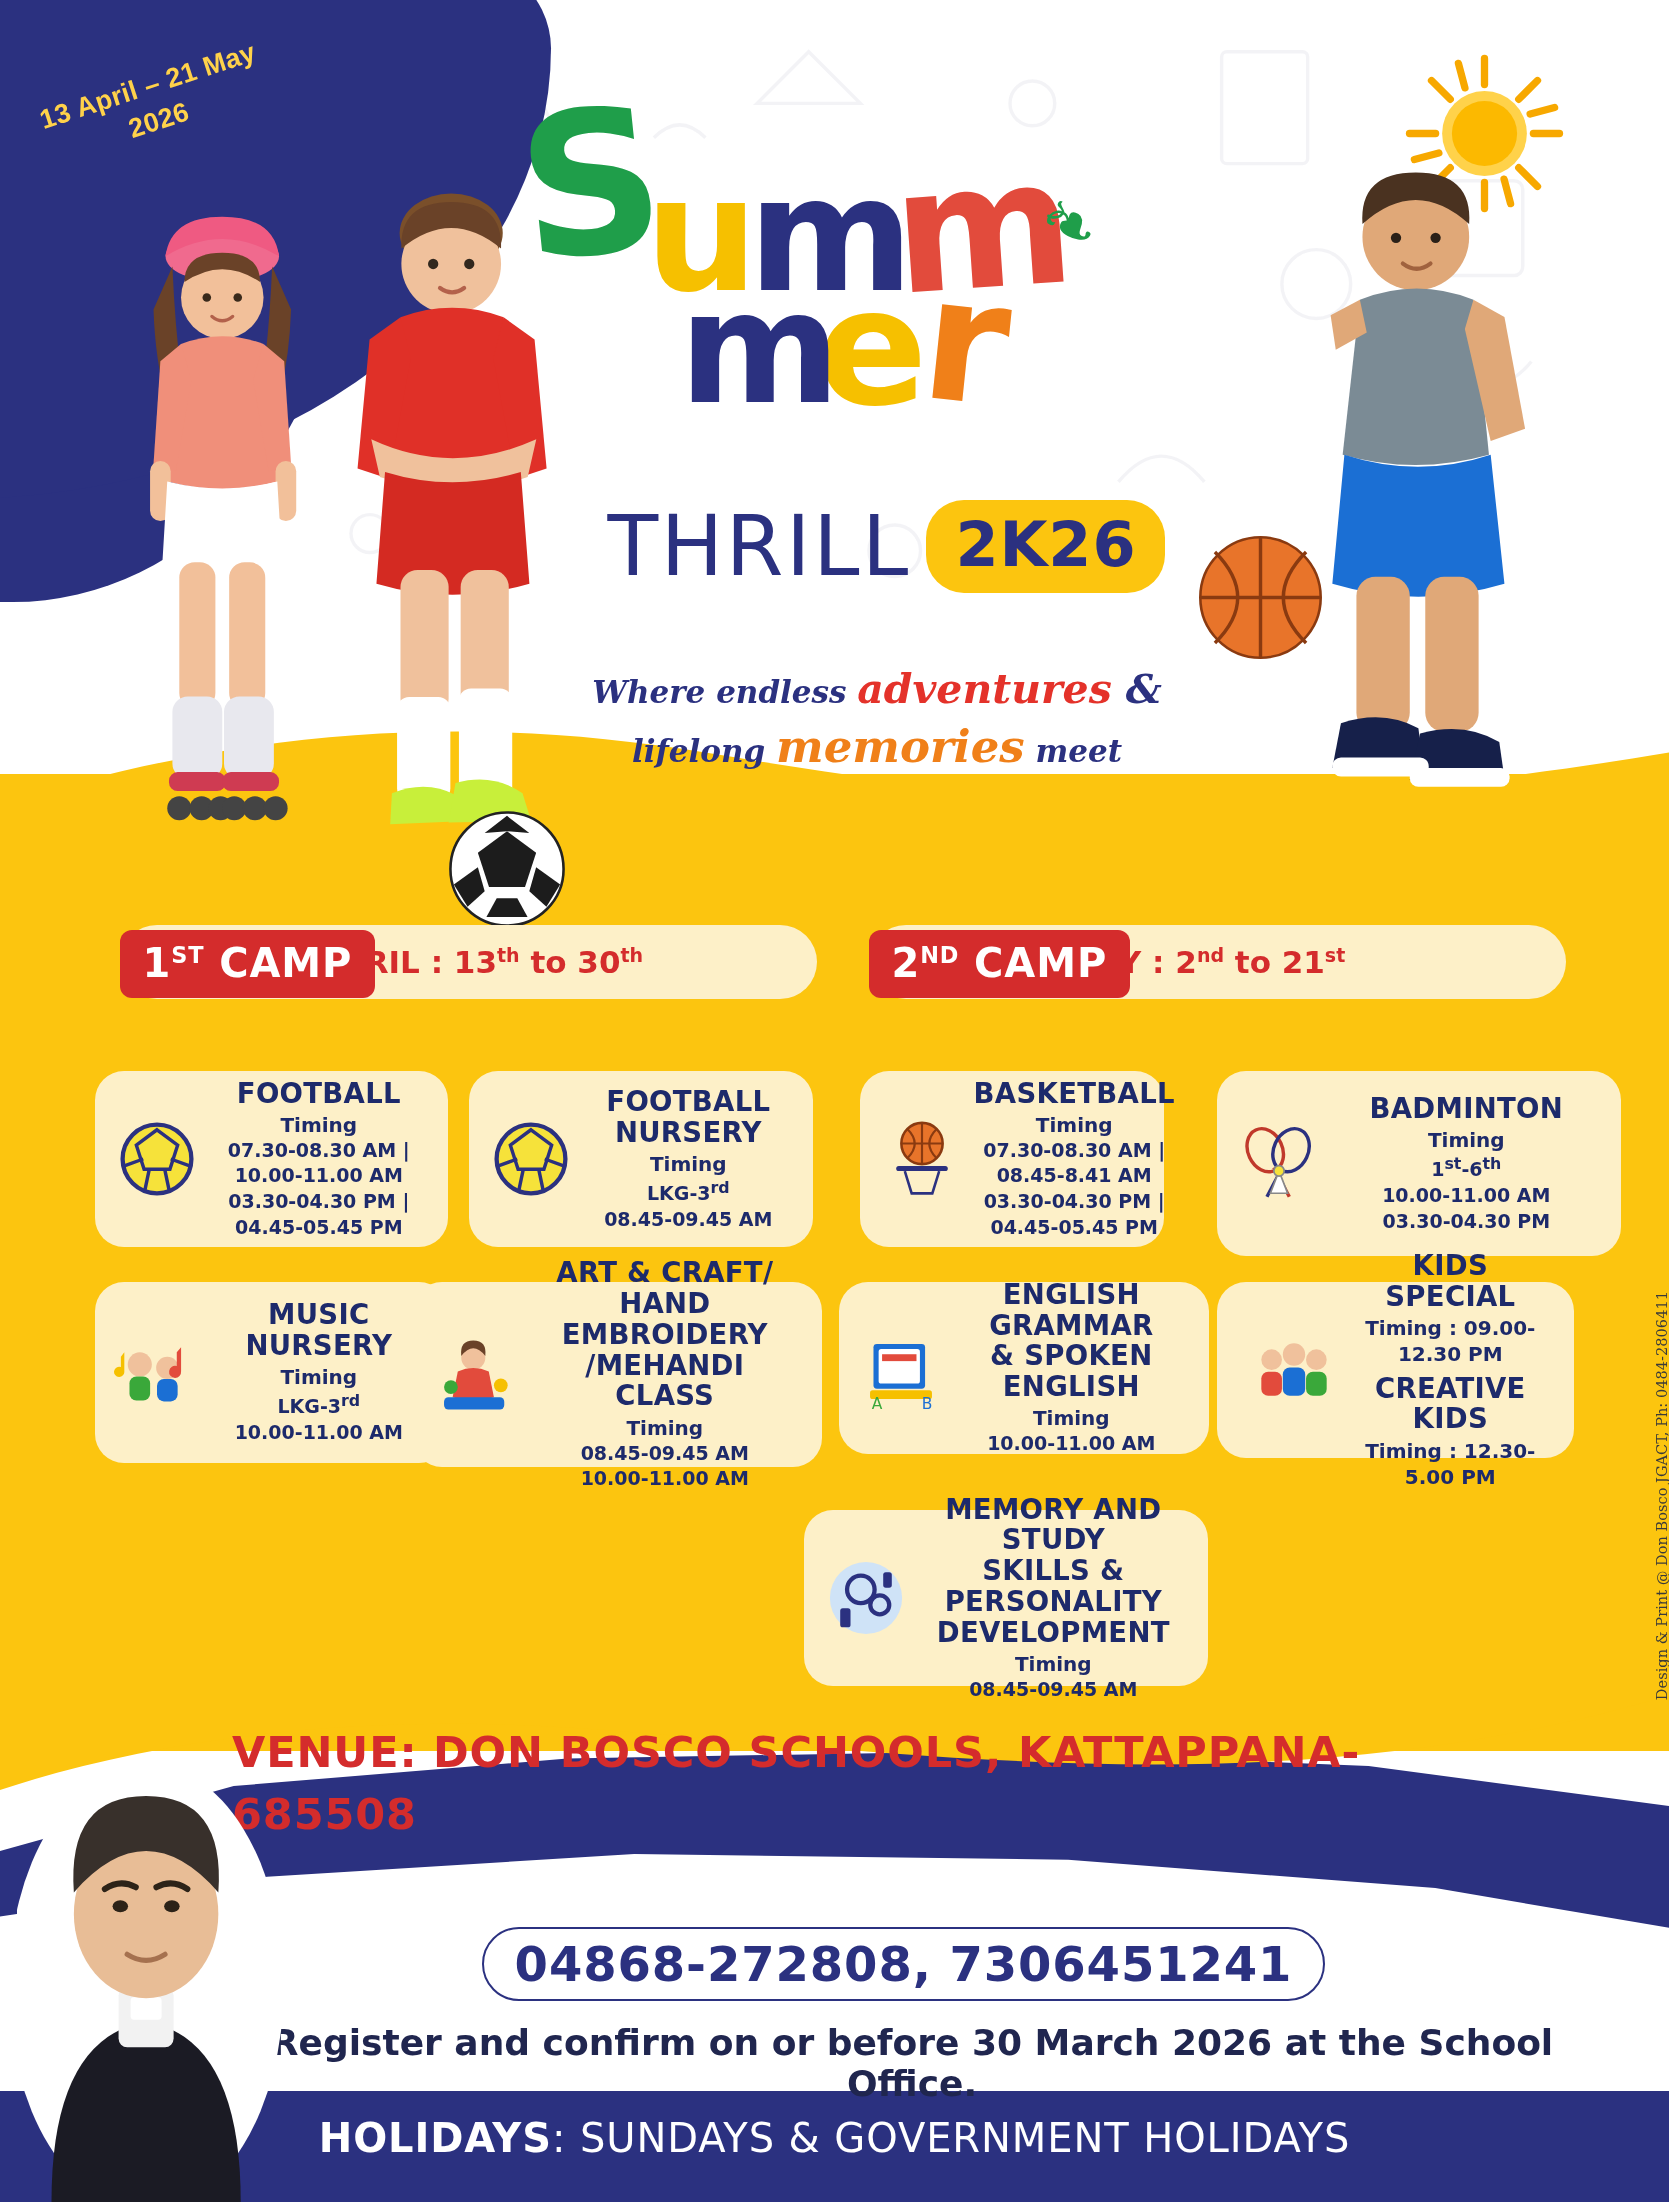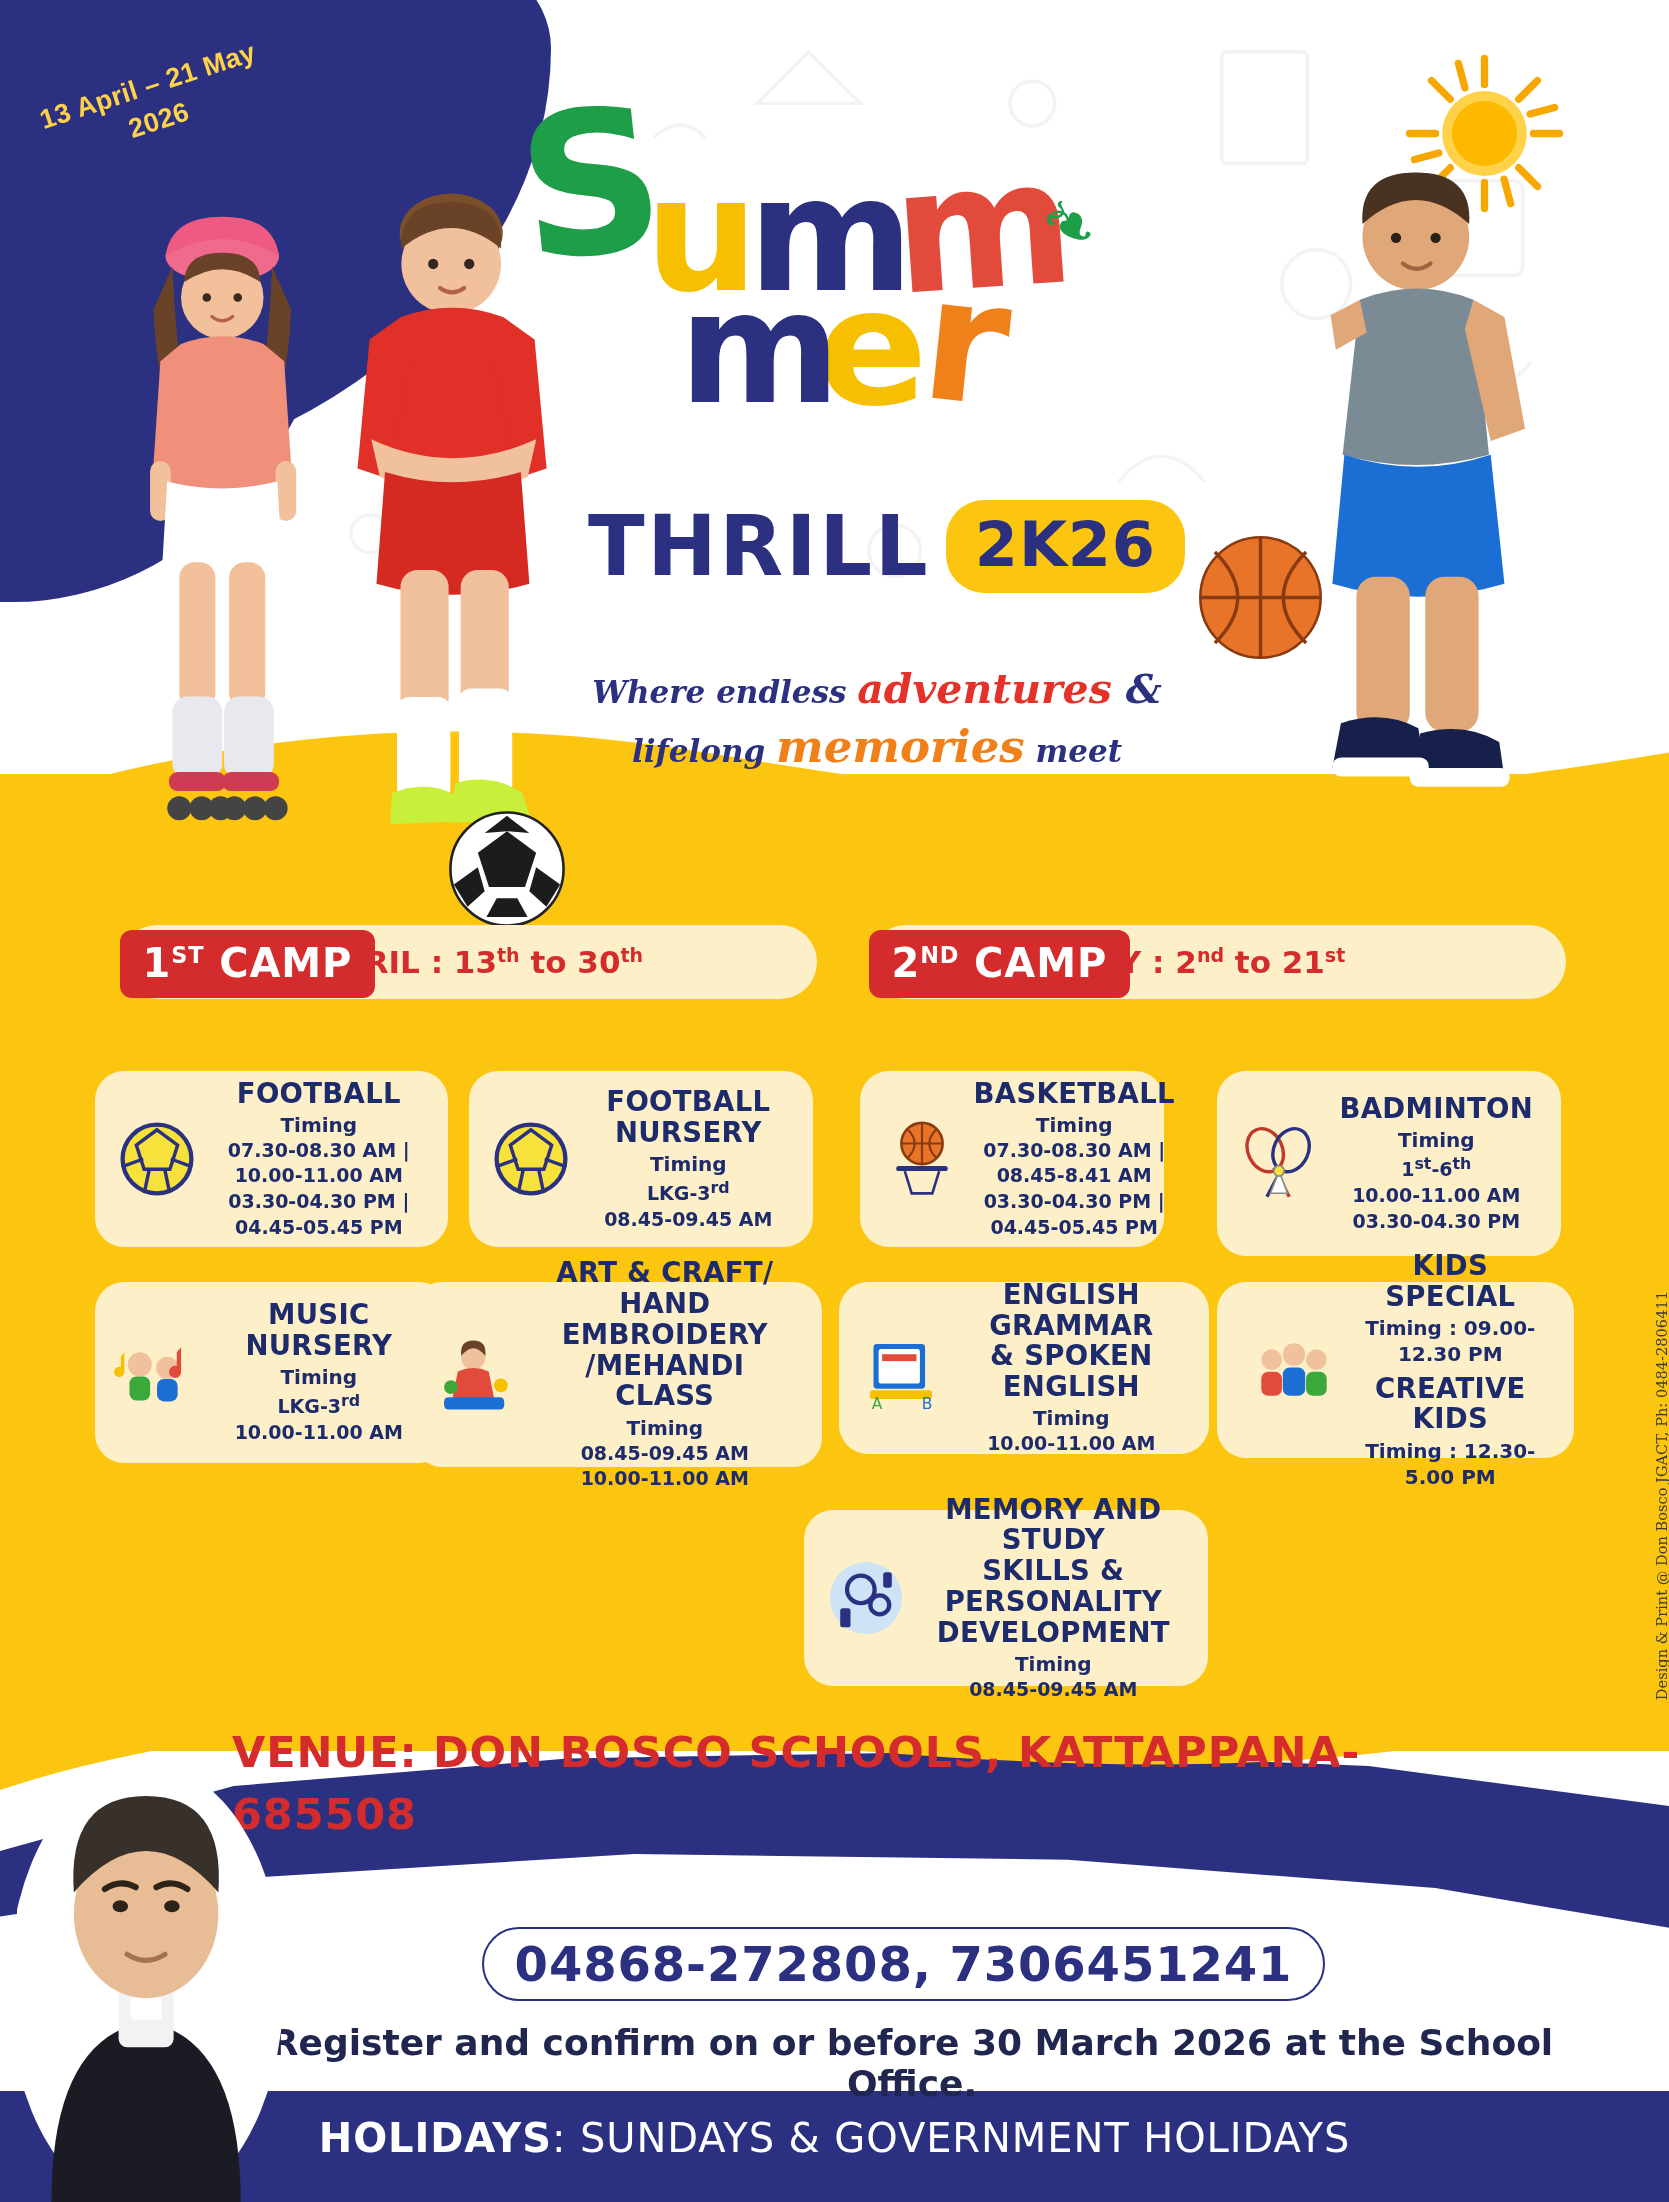--- a/index.html
+++ b/index.html
@@ -139,21 +139,21 @@
     width: 637px; height: 95px;
     z-index: 8;
     display: flex;
     align-items: center;
     justify-content: center;
     gap: 15.5px;
   }
   .thrill-text {
     font-family: "DejaVu Sans", sans-serif;
     font-size: 83px;
-    font-weight: 700;
+    font-weight: 400;
     color: #2b3180;
     letter-spacing: 2.6px;
   }
   .thrill-pill {
     background: #fcc50f;
     color: #2b3180;
     font-family: "DejaVu Sans", sans-serif;
     font-size: 62px;
     font-weight: 700;
     border-radius: 38px;
@@ -596,21 +596,21 @@
       </svg>
     </div>
     <div class="c-body">
       <div class="c-title">BASKETBALL</div>
       <div class="c-sub">Timing</div>
       <div class="c-line">07.30-08.30 AM | 08.45-8.41 AM</div>
       <div class="c-line">03.30-04.30 PM | 04.45-05.45 PM</div>
     </div>
   </div>
 
-  <div class="card" style="left:1217px; top:1071px; width:344px; height:185px;">
+  <div class="card" style="left:1217px; top:1071px; width:404px; height:185px;">
     <div class="c-ico">
       <svg viewBox="0 0 100 100" width="86" height="86">
         <g stroke="#c0392b" stroke-width="4" fill="none">
           <ellipse cx="34" cy="34" rx="20" ry="26" transform="rotate(-25 34 34)"></ellipse>
           <line x1="44" y1="54" x2="62" y2="88"></line>
         </g>
         <g stroke="#2b3180" stroke-width="4" fill="none">
           <ellipse cx="64" cy="34" rx="20" ry="26" transform="rotate(25 64 34)"></ellipse>
           <line x1="54" y1="54" x2="36" y2="88"></line>
         </g>

